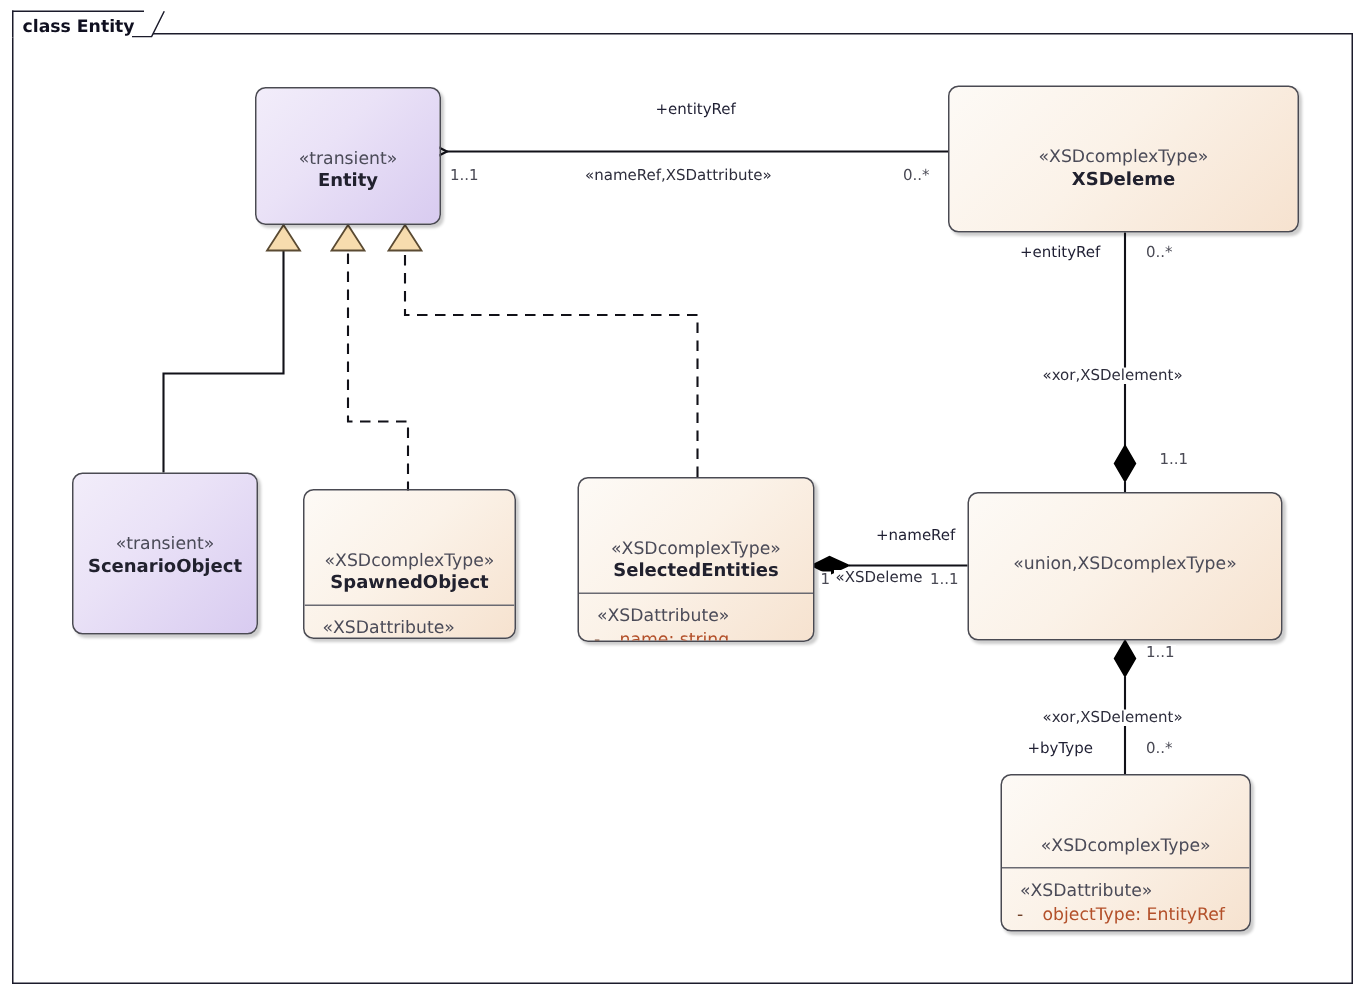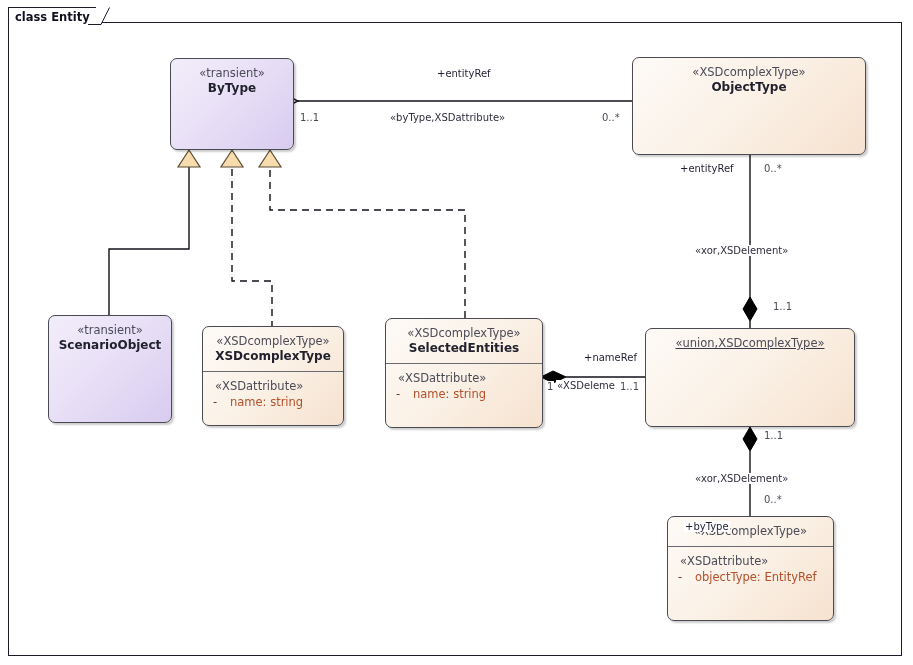--- a/index.html
+++ b/index.html
@@ -35,21 +35,21 @@
   .cls{
     position:absolute;box-sizing:border-box;
     border:1px solid #4a4a52;border-radius:7px;
     box-shadow:2px 2px 2px rgba(0,0,0,0.20);
     overflow:hidden;
   }
   .cls.xsd{background:linear-gradient(135deg,#fdfaf6 0%,#fbf2e8 45%,#f6e2cf 100%);}
   .cls.transient{background:linear-gradient(135deg,#f2edfa 0%,#eae2f7 40%,#d8cbf0 100%);}
 
   .hdr{padding-top:7px;text-align:center;line-height:1.28;}
-  .stereo{font-size:11.5px;color:#4b4b58;white-space:nowrap;}
+  .stereo{font-size:11.5px;color:#4b4b58;white-space:nowrap;margin-top:32px;}
   .cname{font-size:12px;font-weight:bold;color:#21212e;white-space:nowrap;}
 
   .divider{height:1px;background:#6a6a72;margin-top:7px;}
 
   .attrs{padding:7px 0 0 0;}
   .attr-stereo{font-size:11.5px;color:#4b4b58;padding-left:12px;white-space:nowrap;}
   .attr-row{font-size:11.5px;color:#b3502a;padding-left:10px;margin-top:2px;white-space:nowrap;}
   .attr-vis{display:inline-block;width:17px;color:#6c3a22;}
 
   
@@ -112,42 +112,42 @@
 
     <g>
       <path d="M465,318 L465,210 L270,210 L270,167" fill="none" stroke="#111118" stroke-width="1.4" stroke-dasharray="7,5"></path>
       <polygon points="259,167 281,167 270,150" fill="#f7dcae" stroke="#5a4a32" stroke-width="1.2"></polygon>
     </g>
   </svg>
 
   <div class="cls transient" style="left:170px;top:58px;width:124px;height:92px;">
     <div class="hdr">
       <div class="stereo">«transient»</div>
-      <div class="cname">ByType</div>
+      <div class="cname">Entity</div>
     </div>
   </div>
 
   <div class="cls xsd" style="left:632px;top:57px;width:234px;height:98px;">
     <div class="hdr">
       <div class="stereo">«XSDcomplexType»</div>
-      <div class="cname">ObjectType</div>
+      <div class="cname">XSDeleme</div>
     </div>
   </div>
 
   <div class="cls transient" style="left:48px;top:315px;width:124px;height:108px;">
     <div class="hdr">
       <div class="stereo">«transient»</div>
       <div class="cname">ScenarioObject</div>
     </div>
   </div>
 
   <div class="cls xsd" style="left:202px;top:326px;width:142px;height:100px;">
     <div class="hdr">
       <div class="stereo">«XSDcomplexType»</div>
-      <div class="cname">XSDcomplexType</div>
+      <div class="cname">SpawnedObject</div>
     </div>
     <div class="divider"></div>
     <div class="attrs">
       <div class="attr-stereo">«XSDattribute»</div>
       <div class="attr-row">
         <span class="attr-vis">-</span><span>name: string</span>
       </div>
     </div>
   </div>
 
@@ -158,52 +158,52 @@
     </div>
     <div class="divider"></div>
     <div class="attrs">
       <div class="attr-stereo">«XSDattribute»</div>
       <div class="attr-row">
         <span class="attr-vis">-</span><span>name: string</span>
       </div>
     </div>
   </div>
 
-  <div class="cls xsd" style="left:645px;top:328px;width:210px;height:99px;text-decoration:underline;">
+  <div class="cls xsd" style="left:645px;top:328px;width:210px;height:99px;">
     <div class="hdr">
       <div class="stereo">«union,XSDcomplexType»</div>
     </div>
   </div>
 
   <div class="cls xsd" style="left:667px;top:516px;width:167px;height:105px;">
     <div class="hdr">
       <div class="stereo">«XSDcomplexType»</div>
     </div>
     <div class="divider"></div>
     <div class="attrs">
       <div class="attr-stereo">«XSDattribute»</div>
       <div class="attr-row">
         <span class="attr-vis">-</span><span>objectType: EntityRef</span>
       </div>
     </div>
   </div>
 
   <div class="lbl role" style="left:436px;top:68px;">+entityRef</div>
-  <div class="lbl" style="left:389px;top:112px;">«byType,XSDattribute»</div>
+  <div class="lbl" style="left:389px;top:112px;">«nameRef,XSDattribute»</div>
   <div class="lbl mult" style="left:299px;top:112px;">1..1</div>
   <div class="lbl mult" style="left:601px;top:112px;">0..*</div>
 
   <div class="lbl role" style="left:679px;top:163px;">+entityRef</div>
   <div class="lbl mult" style="left:763px;top:163px;">0..*</div>
   <div class="lbl" style="left:694px;top:245px;">«xor,XSDelement»</div>
   <div class="lbl mult" style="left:772px;top:301px;">1..1</div>
 
   <div class="lbl role" style="left:583px;top:352px;">+nameRef</div>
   <div class="lbl clip" style="left:556px;top:380px;width:62px;">«XSDeleme</div>
   <div class="lbl mult" style="left:546px;top:381px;">1</div>
   <div class="lbl mult" style="left:619px;top:381px;">1..1</div>
 
   <div class="lbl mult" style="left:763px;top:430px;">1..1</div>
   <div class="lbl" style="left:694px;top:473px;">«xor,XSDelement»</div>
-  <div class="lbl role" style="left:684px;top:494px;margin-top:27px;">+byType</div>
+  <div class="lbl role" style="left:684px;top:494px;">+byType</div>
   <div class="lbl mult" style="left:763px;top:494px;">0..*</div>
 
 </div>
 
 </body></html>

